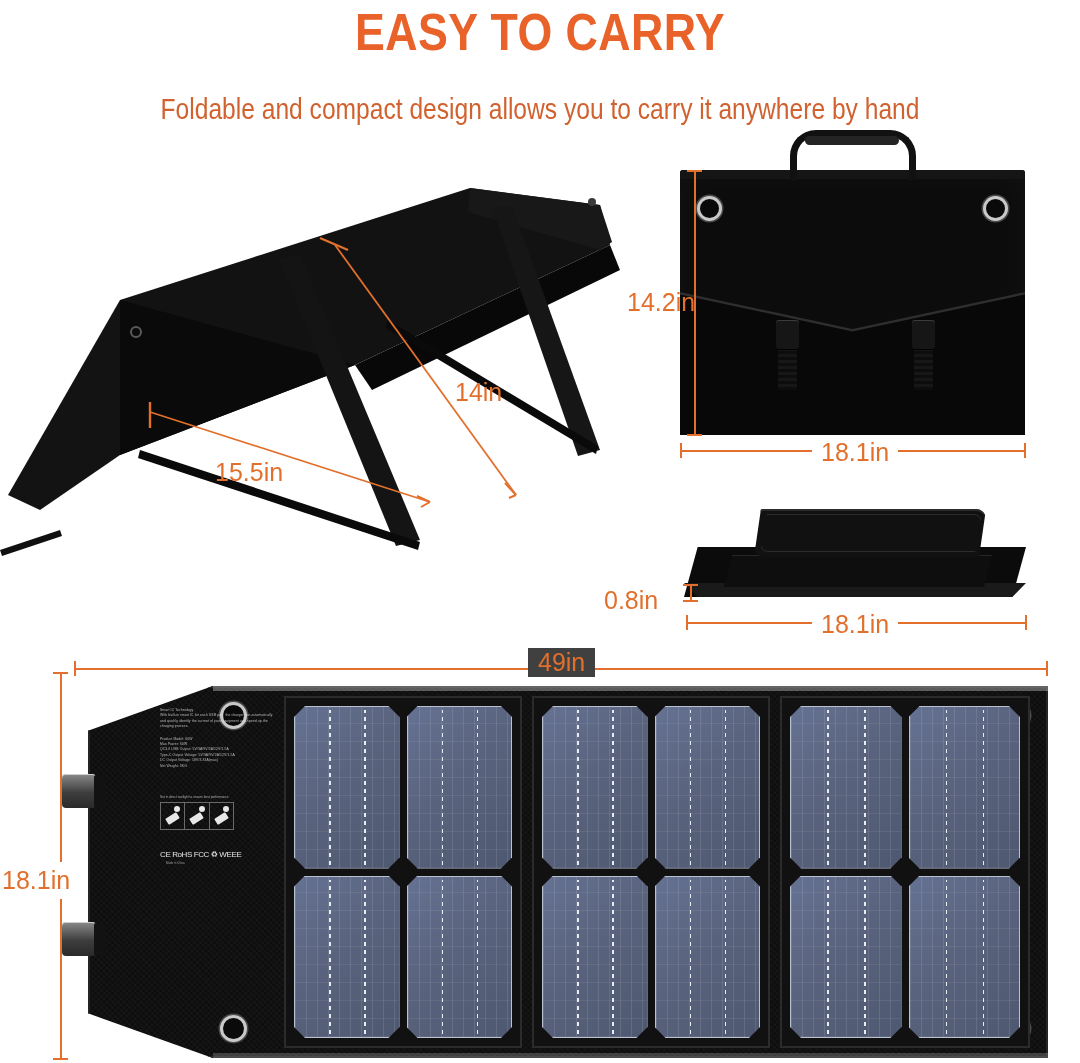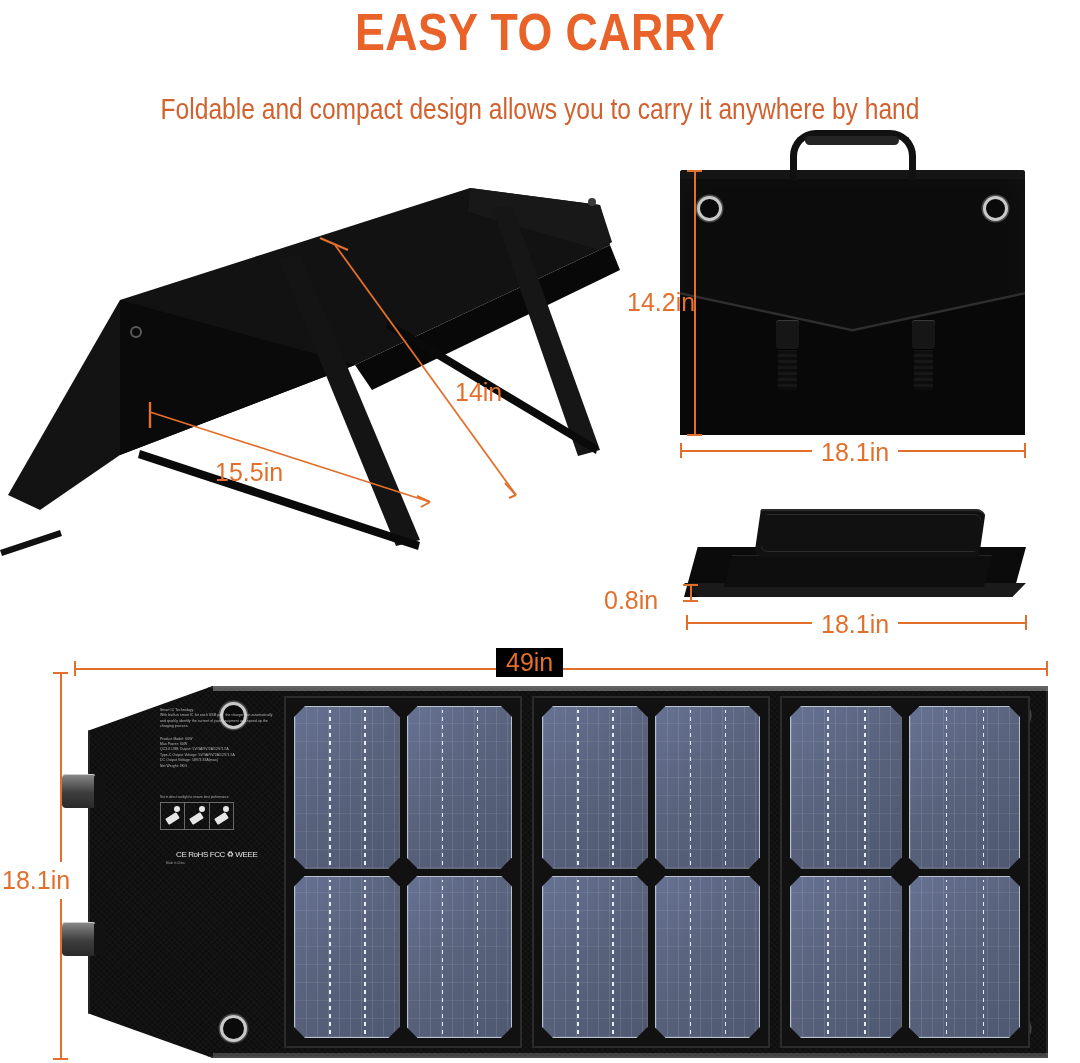--- a/index.html
+++ b/index.html
@@ -147,21 +147,21 @@
   .sunbox div{flex:1;border-right:.7px solid #6a6a6a;position:relative;}
   .sunbox div:last-child{border-right:none;}
   .sunbox i{
     position:absolute;left:5px;top:12px;width:13px;height:7px;background:#e7e7e7;
     transform:rotate(-32deg);border-radius:1px;
   }
   .sunbox b{
     position:absolute;right:4px;top:3px;width:6px;height:6px;border-radius:50%;
     background:#e7e7e7;
   }
-  .certs{margin-top:20px;display:flex;align-items:center;gap:3px;font-size:9px;color:#e4e4e4;margin-left:16px;}
+  .certs{margin-top:20px;display:flex;align-items:center;gap:3px;font-size:9px;color:#e4e4e4;}
   .certs span{font-size:8px;letter-spacing:-.4px;}
   .made{font-size:2.9px;opacity:.65;margin-top:1.5px;margin-left:6px;}
 
   .sec{
     position:absolute;top:10px;height:352px;background:#111;
     box-shadow:inset 0 0 0 2px #2b2b2b;
   }
   .sec.s1{left:196px;width:238px;}
   .sec.s2{left:444px;width:238px;}
   .sec.s3{left:692px;width:250px;}
@@ -258,21 +258,21 @@
   <div class="tickh" style="left:683px;top:584px;"></div>
   <div class="tickh" style="left:683px;top:600px;"></div>
   <div class="ln lnh" style="left:686px;top:622px;width:340px;"></div>
   <div class="tick" style="left:686px;top:615px;"></div>
   <div class="tick" style="left:1025px;top:615px;"></div>
   <div class="dim" style="left:812px;top:610px;background:#fff;padding:0 9px;">18.1in</div>
 
   <div class="ln lnh" style="left:74px;top:668px;width:974px;"></div>
   <div class="tick" style="left:74px;top:661px;"></div>
   <div class="tick" style="left:1046px;top:661px;"></div>
-  <div class="dim" style="left:496px;top:648px;background:#000000;padding:0 10px;">49in</div>
+  <div class="dim" style="left:528px;top:648px;background:#404040;padding:0 10px;">49in</div>
 
   <div class="ln lnv" style="left:60px;top:672px;height:388px;"></div>
   <div class="tickh" style="left:53px;top:672px;"></div>
   <div class="tickh" style="left:53px;top:1058px;"></div>
   <div class="dim" style="left:0px;top:862px;background:#fff;padding:4px 2px;">18.1in</div>
 
   <div class="unf">
     <div class="unf-body"></div>
     <div class="unf-top"></div>
     <div class="unf-bot"></div>

